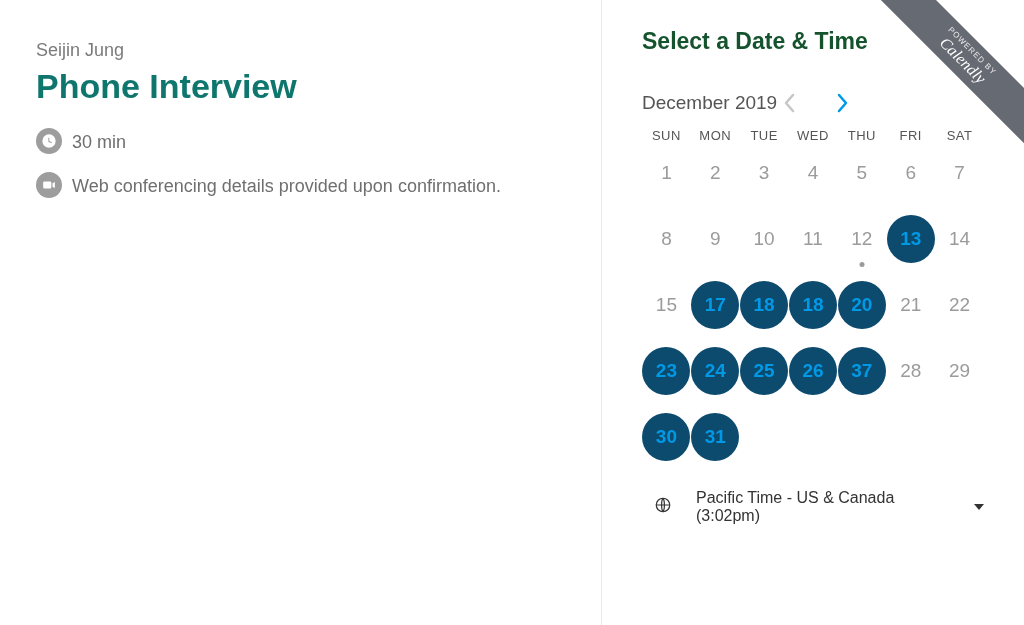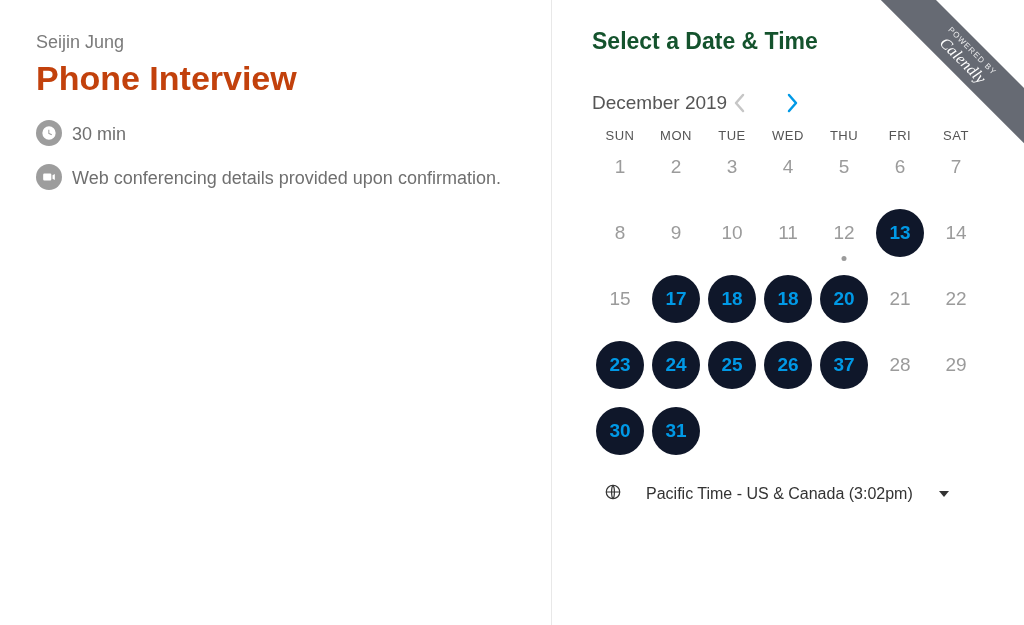--- a/index.html
+++ b/index.html
@@ -10,34 +10,34 @@
       height: 625px;
       position: relative;
       overflow: hidden;
       color: #1a1a1a;
     }
     .container {
       display: flex;
       height: 100%;
     }
     .left-panel {
-      width: 552px;
-      padding: 32px 36px;
+      width: 602px;
+      padding: 40px 36px;
       border-right: 1px solid #e8e8e8;
     }
     .host-name {
       color: #7b7b7b;
       font-size: 18px;
       font-weight: 500;
       margin-bottom: 6px;
     }
     .event-title {
       font-size: 34px;
       font-weight: 700;
-      color: #c2410c;
+      color: #0f766e;
       margin-bottom: 22px;
     }
     .detail-row {
       display: flex;
       align-items: flex-start;
       margin-bottom: 16px;
       gap: 10px;
     }
     .detail-icon {
       width: 26px;
@@ -89,21 +89,21 @@
       align-items: center;
       justify-content: center;
       cursor: pointer;
     }
     .calendar {
       width: 100%;
     }
     .weekday-row {
       display: grid;
       grid-template-columns: repeat(7, 1fr);
-      margin-bottom: 0;
+      margin-bottom: 6px;
     }
     .weekday {
       text-align: center;
       font-size: 13px;
       color: #555;
       font-weight: 500;
       letter-spacing: 0.5px;
     }
     .days-grid {
       display: grid;
@@ -122,21 +122,21 @@
       border-radius: 50%;
       display: flex;
       align-items: center;
       justify-content: center;
       font-size: 19px;
     }
     .day.unavailable {
       color: #9b9b9b;
     }
     .day.available {
-      background: #0f172a;
+      background: #0c4a6e;
       color: #0099e6;
       font-weight: 700;
       cursor: pointer;
     }
     .today-dot {
       position: absolute;
       bottom: -4px;
       left: 50%;
       transform: translateX(-50%);
       width: 5px;

